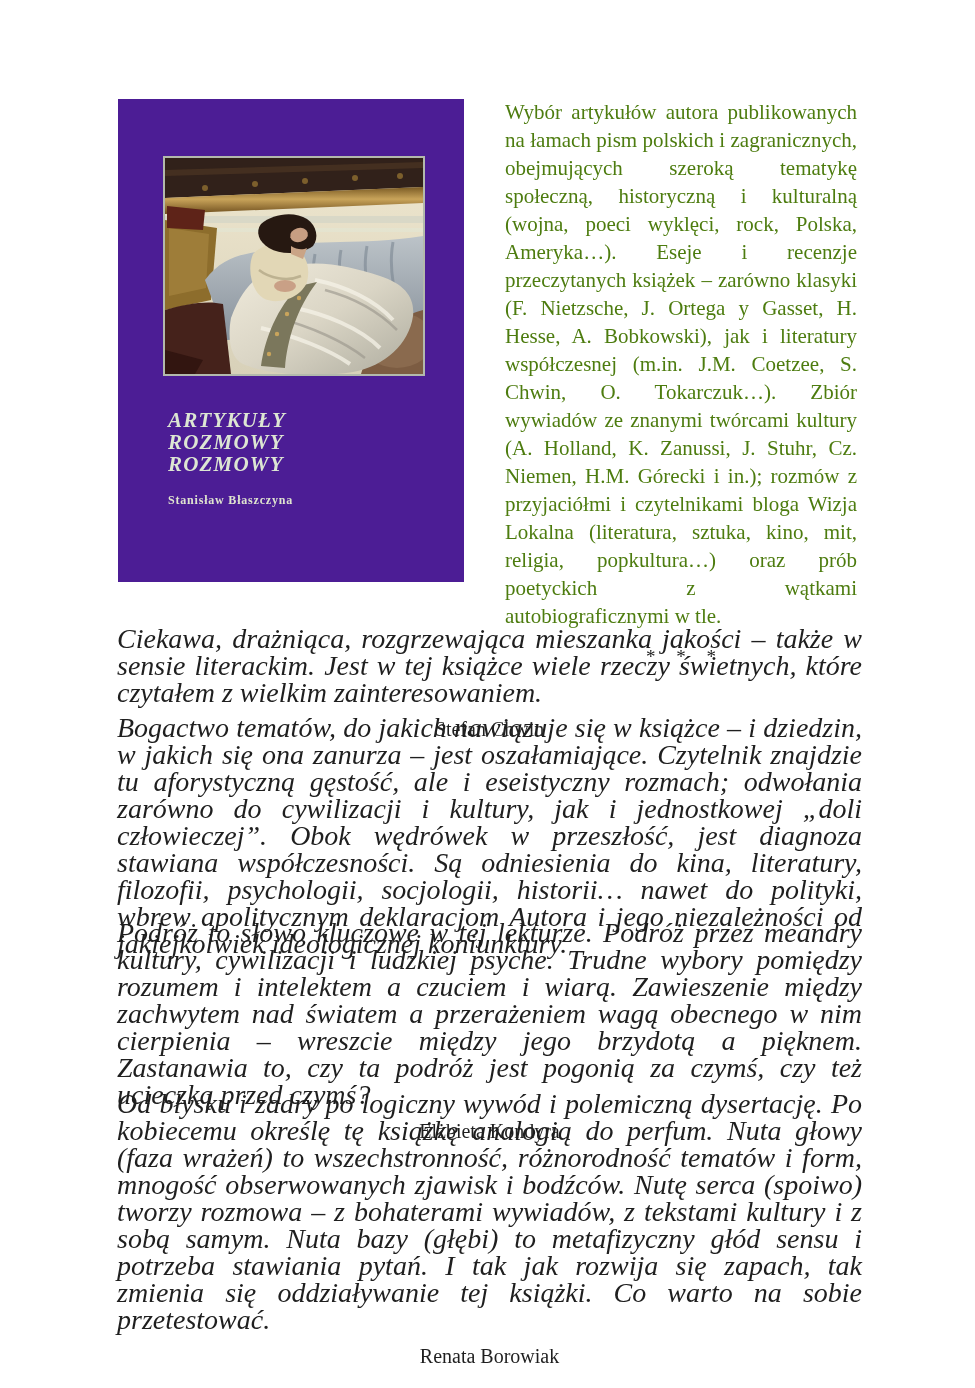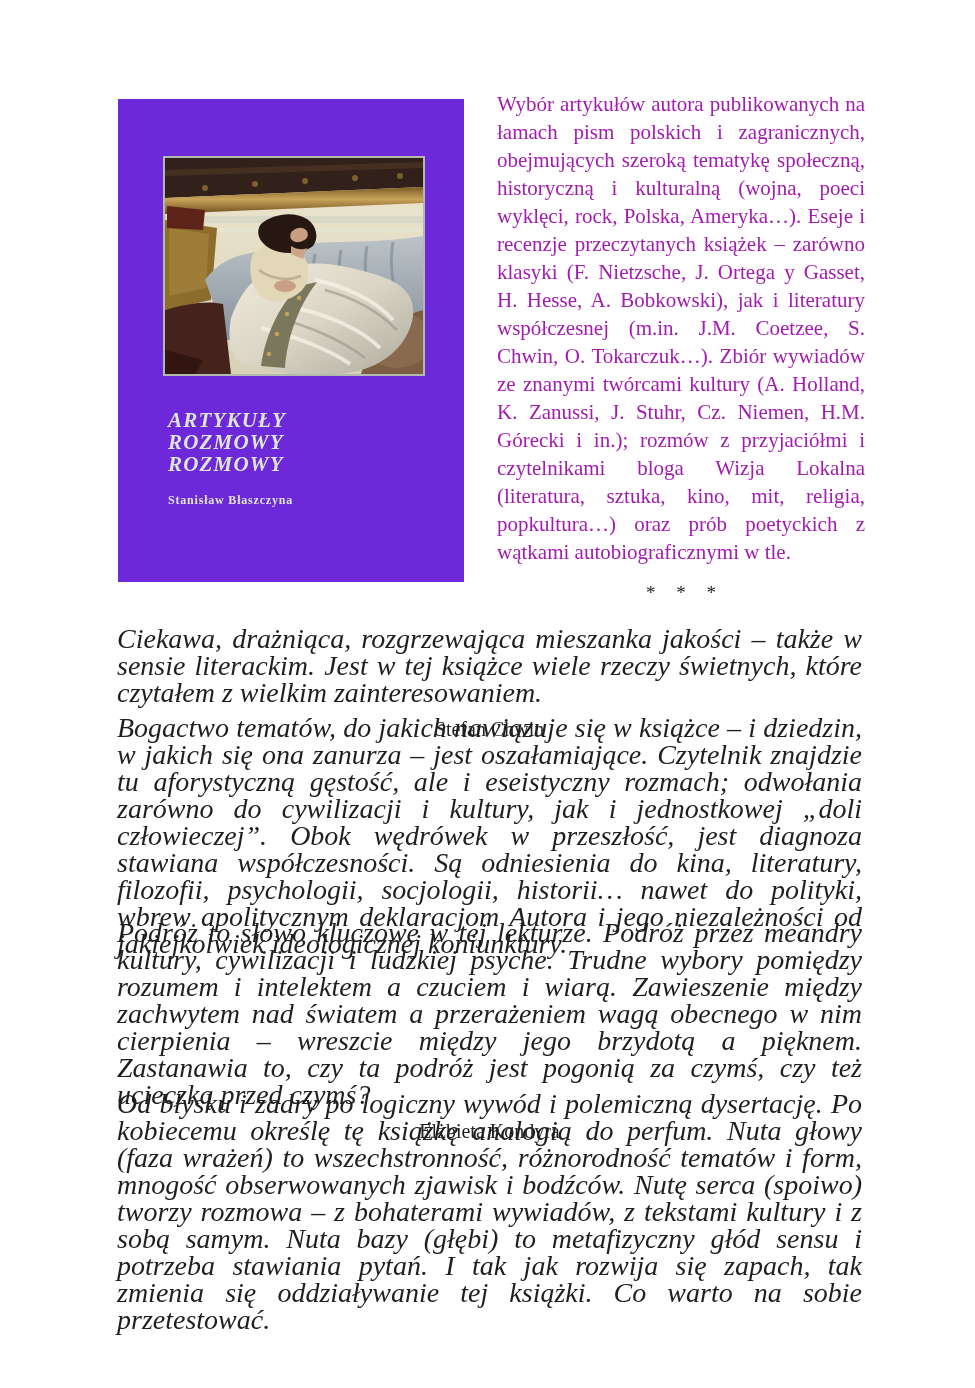--- a/index.html
+++ b/index.html
@@ -13,21 +13,21 @@
     overflow: hidden;
   }
 
   
   .book-cover {
     position: absolute;
     left: 118px;
     top: 99px;
     width: 346px;
     height: 483px;
-    background: #6d28d9;
+    background: #4c1d95;
   }
   .painting-frame {
     position: absolute;
     left: 45px;
     top: 57px;
     width: 258px;
     height: 216px;
     border: 2px solid #b3b9ac;
     background: #d9d2ba;
   }
@@ -54,25 +54,25 @@
   }
 
   
   .intro-col {
     position: absolute;
     left: 497px;
     top: 90px;
     width: 368px;
   }
   .intro-text {
-    margin: 0;
+    margin: 8px;
     font-size: 21px;
     line-height: 28px;
     text-align: justify;
-    color: #a21caf;
+    color: #4d7c0f;
   }
   .separator {
     margin-top: 16px;
     text-align: center;
     font-size: 19px;
     letter-spacing: 8px;
     padding-left: 8px; 
     color: #1e1e1e;
   }
 
@@ -203,15 +203,16 @@
     <p>Bogactwo tematów, do jakich nawiązuje się w książce – i dziedzin, w jakich się ona zanurza – jest oszałamiające. Czytelnik znajdzie tu aforystyczną gęstość, ale i eseistyczny rozmach; odwołania zarówno do cywilizacji i kultury, jak i jednostkowej „doli człowieczej”. Obok wędrówek w przeszłość, jest diagnoza stawiana współczesności. Są odniesienia do kina, literatury, filozofii, psychologii, socjologii, historii… nawet do polityki, wbrew apolitycznym deklaracjom Autora i jego niezależności od jakiejkolwiek ideologicznej koniunktury.</p>
   </section>
 
   <section class="blurb blurb-3">
     <p>Podróż to słowo kluczowe w tej lekturze. Podróż przez meandry kultury, cywilizacji i ludzkiej psyche. Trudne wybory pomiędzy rozumem i intelektem a czuciem i wiarą. Zawieszenie między zachwytem nad światem a przerażeniem wagą obecnego w nim cierpienia – wreszcie między jego brzydotą a pięknem. Zastanawia to, czy ta podróż jest pogonią za czymś, czy też ucieczką przed czymś?</p>
     <div class="attribution">Elżbieta Kondyra</div>
   </section>
 
   <section class="blurb blurb-4">
     <p>Od błysku i zadry po logiczny wywód i polemiczną dysertację. Po kobiecemu określę tę książkę analogią do perfum. Nuta głowy (faza wrażeń) to wszechstronność, różnorodność tematów i form, mnogość obserwowanych zjawisk i bodźców. Nutę serca (spoiwo) tworzy rozmowa – z bohaterami wywiadów, z tekstami kultury i z sobą samym. Nuta bazy (głębi) to metafizyczny głód sensu i potrzeba stawiania pytań. I tak jak rozwija się zapach, tak zmienia się oddziaływanie tej książki. Co warto na sobie przetestować.</p>
+    <div class="attribution">Renata Borowiak</div>
   </section>
 
 </div>
 
 </body></html>

